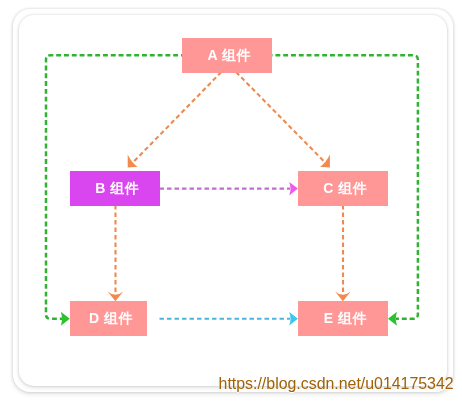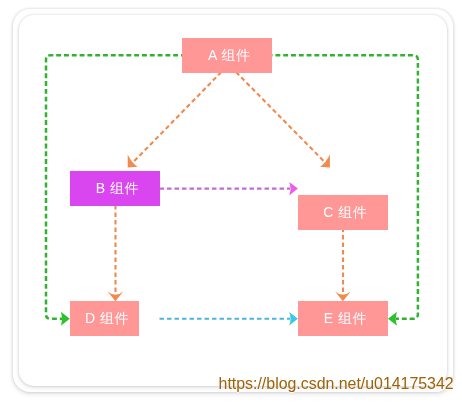--- a/index.html
+++ b/index.html
@@ -3,21 +3,21 @@
 <meta charset="utf-8">
 <style>
   html,body{margin:0;padding:0;}
   body{width:462px;height:402px;background:#ffffff;font-family:"Liberation Sans",sans-serif;overflow:hidden;}
   #stage{position:relative;width:462px;height:402px;background:#fff;}
   .card-outer{position:absolute;left:13.0px;top:9.0px;width:440.0px;height:383.3px;border-radius:17px;background:#fff;
               box-shadow:0 0 3px rgba(0,0,0,0.17), 0 2px 5px rgba(0,0,0,0.11);}
   .card-inner{position:absolute;left:18.6px;top:15.0px;width:428.8px;height:371.4px;border-radius:15px;background:#ffffff;
               box-shadow:0 0 3px rgba(0,0,0,0.16), 0 2px 4px rgba(0,0,0,0.10);}
   svg.layer{position:absolute;left:0;top:0;width:462px;height:402px;}
-  .node{position:absolute;display:flex;align-items:center;justify-content:center;font-weight:normal;
+  .node{position:absolute;display:flex;align-items:center;justify-content:center;font-weight:bold;
         font-size:14px;letter-spacing:0.5px;padding-left:5px;padding-top:2px;box-sizing:border-box;white-space:nowrap;}
   .wm{position:absolute;left:218.6px;top:374.6px;font-size:15.9px;letter-spacing:0px;white-space:nowrap;
       text-shadow:0 1px 0 rgba(255,255,255,0.95), 0 -0.5px 0 rgba(200,200,200,0.25);}
 </style>
 </head>
 <body>
 
 <div id="stage">
 
   <div class="card-outer"></div>
@@ -46,24 +46,24 @@
       </g>
   </svg>
 
   <div id="nodes">
       <div class="node" style="left: 182px; top: 38px; width: 89.6px; height: 34.6px; background: rgb(255, 151, 151); color: rgb(255, 255, 255);">
         <span>A 组件</span>
       </div>
       <div class="node" style="left: 70px; top: 171px; width: 89.6px; height: 34.6px; background: #d946ef; color: rgb(255, 255, 255);">
         <span>B 组件</span>
       </div>
-      <div class="node" style="left: 298px; top: 171px; width: 89.6px; height: 34.6px; background: rgb(255, 151, 151); color: rgb(255, 255, 255); margin-top: 24px;">
+      <div class="node" style="left: 298px; top: 171px; width: 89.6px; height: 34.6px; background: rgb(255, 151, 151); color: rgb(255, 255, 255);">
         <span>C 组件</span>
       </div>
-      <div class="node" style="left: 70px; top: 301px; width: 69px; height: 34.6px; background: rgb(255, 151, 151); color: rgb(255, 255, 255);">
+      <div class="node" style="left: 70px; top: 301px; width: 77px; height: 34.6px; background: rgb(255, 151, 151); color: rgb(255, 255, 255);">
         <span>D 组件</span>
       </div>
       <div class="node" style="left: 298px; top: 301px; width: 89.6px; height: 34.6px; background: rgb(255, 151, 151); color: rgb(255, 255, 255);">
         <span>E 组件</span>
       </div>
     </div>
 
   <div class="wm" style="color: #a16207;">https://blog.csdn.net/u014175342</div>
 </div>
 

